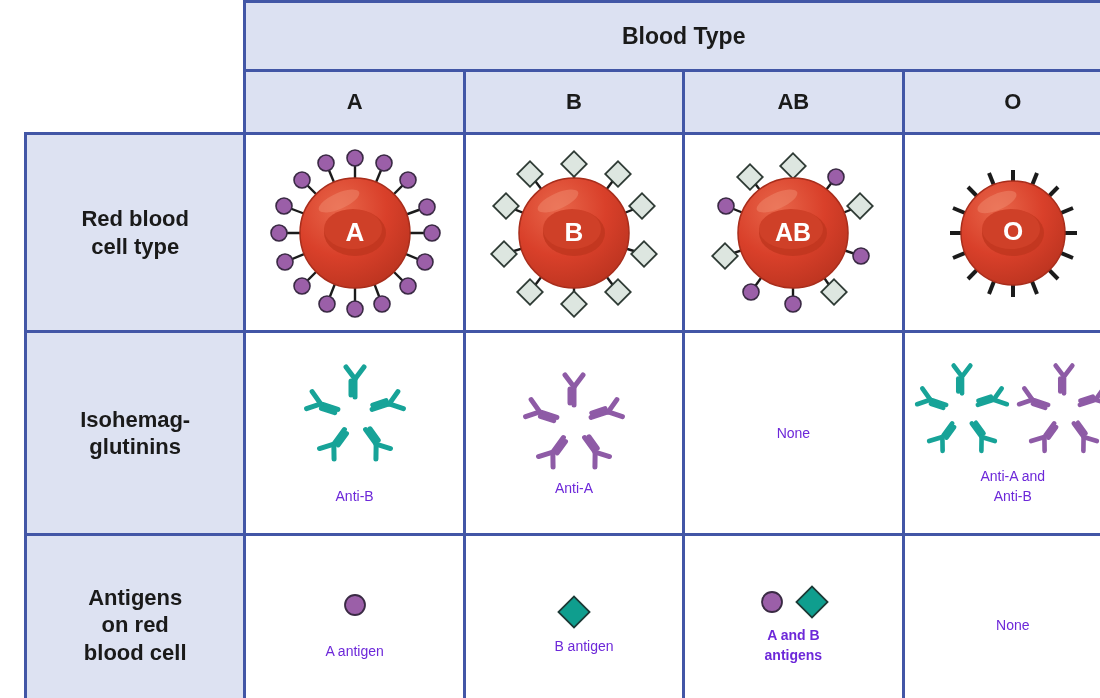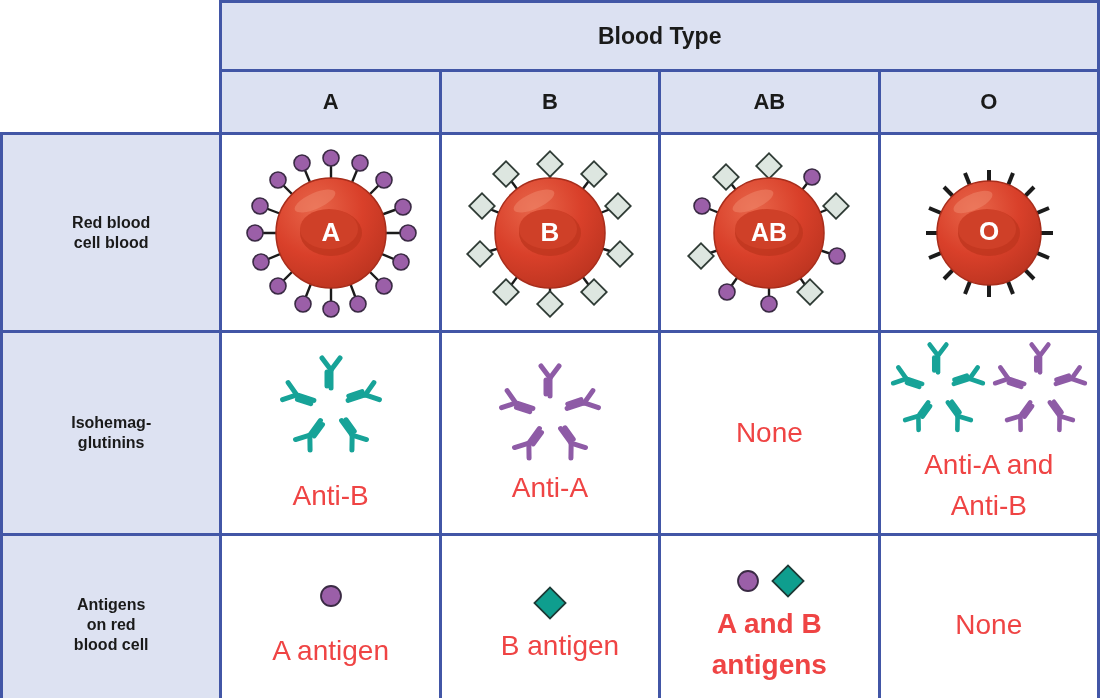--- a/index.html
+++ b/index.html
@@ -6,20 +6,21 @@
   body{
     width:1100px;height:698px;
     font-family:"Liberation Sans","DejaVu Sans",sans-serif;
     color:#1a1a1a;
     overflow:hidden;
   }
   .table-wrap{
     position:relative;
     width:880px;height:698px;
     box-sizing:border-box;
+    padding-left:24px;
   }
   table.blood-table{
     border-collapse:collapse;
     width:1100px;
     height:698px;
     table-layout:fixed;
   }
   table.blood-table td,table.blood-table th{
     border:3px solid #4256a6;
     padding:0;
@@ -38,39 +39,39 @@
   }
   .hdr-col{
     background:#dce1f2;
     font-weight:bold;
     font-size:22px;
     height:60px;
   }
   .row-label{
     background:#dde2f2;
     font-weight:bold;
-    font-size:16px;
+    font-size:22px;
     line-height:1.25;
     width:162px;
   }
   .cell{
     background:#ffffff;
   }
   .cell-inner{
     display:flex;
     flex-direction:column;
     align-items:center;
     justify-content:center;
     height:100%;
     gap:2px;
   }
   .cap{
-    font-size:28px;
+    font-size:14px;
     line-height:1.3;
-    color:#ef4444;
+    color:#6d28d9;
     font-weight:normal;
   }
   .cap.multi{line-height:1.45;}
   .rbc-row td{height:195px;}
   .iso-row td{height:200px;}
   .ant-row td{height:178px;}
   .pair{display:flex;align-items:center;justify-content:center;gap:8px;}
   .iso-pair{display:flex;align-items:flex-start;justify-content:center;gap:0px;}
   svg{display:block;}
 </style>
@@ -89,21 +90,21 @@
       <td class="corner-blank"></td>
       <td class="hdr-col">A</td>
       <td class="hdr-col">B</td>
       <td class="hdr-col">AB</td>
       <td class="hdr-col">O</td>
     </tr>
 
     <tr class="rbc-row">
       <td class="row-label">
         <span>Red blood</span><br>
-        <span>cell blood</span>
+        <span>cell type</span>
       </td>
 
       <td class="cell">
         <div class="cell-inner">
           <svg width="180" height="178" viewBox="0 0 180 178">
             <g stroke="#1b1b1b" stroke-width="2.4">
               <line x1="90" y1="89" x2="90" y2="14"></line>
                   <line x1="90" y1="89" x2="119" y2="19"></line>
               <line x1="90" y1="89" x2="143" y2="36"></line>
                   <line x1="90" y1="89" x2="162" y2="63"></line>

